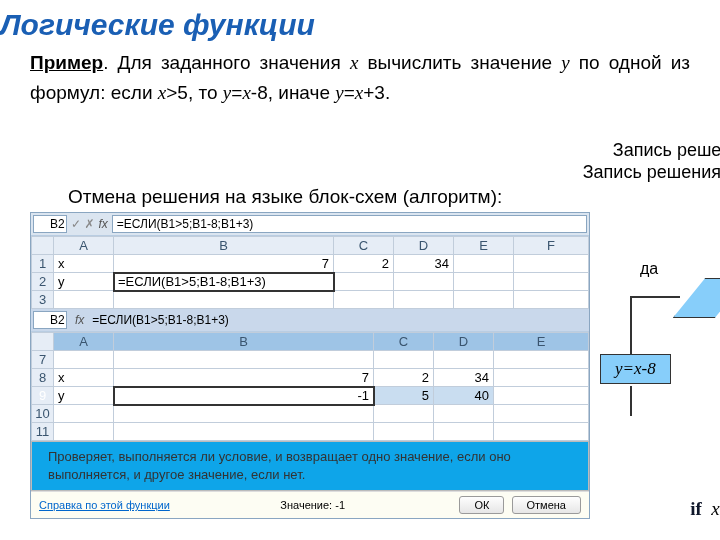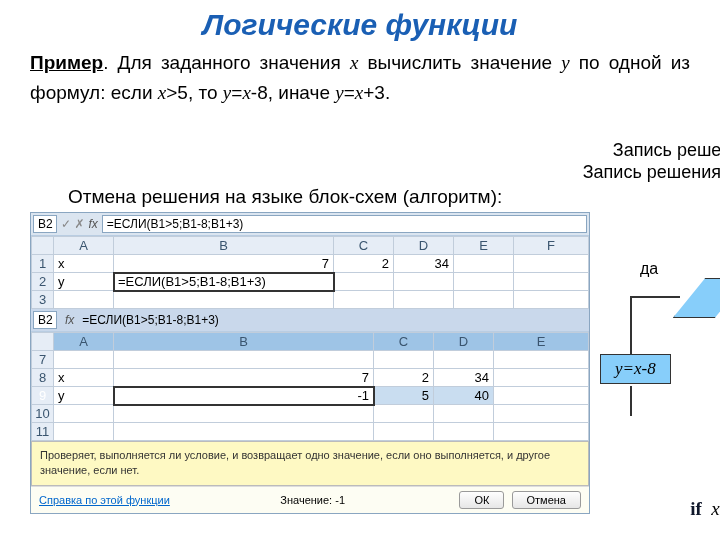--- a/index.html
+++ b/index.html
@@ -6,21 +6,20 @@
   body {
     margin: 0;
     width: 720px;
     height: 540px;
     background: #fff;
     font-family: Arial, sans-serif;
     position: relative;
     overflow: hidden;
   }
   .title {
-    text-align: center;
     color: #1a5fb4;
     font-size: 30px;
     font-weight: bold;
     font-style: italic;
     padding-top: 8px;
   }
   .para {
     padding: 6px 30px 0 30px;
     font-size: 19px;
     line-height: 1.6;
@@ -132,21 +131,21 @@
     display: flex;
     align-items: center;
     padding: 2px;
     background: #dbe5f0;
     border-bottom: 1px solid #b9cde2;
   }
   .xname {
     background: #fff;
     border: 1px solid #8aa6c1;
     width: 24px;
-    padding: 1px 4px;
+    padding: 1px 16px;
     margin-right: 4px;
   }
   .fx { color: #555; font-style: italic; margin: 0 4px; }
   .xform {
     background: #fff;
     border: 1px solid #8aa6c1;
     flex: 1;
     padding: 1px 4px;
   }
   .xgrid { background: #fff; border-collapse: collapse; width: 100%; }
@@ -158,24 +157,24 @@
     font-size: 13px;
   }
   .xgrid th { background: #e6edf6; color: #3a556f; }
   .xgrid .rowh { background: #e6edf6; width: 22px; color: #3a556f; }
   .xgrid .left { text-align: left; padding-left: 4px; }
   .xgrid .rt { text-align: right; padding-right: 4px; }
   .selcell { outline: 2px solid #333; outline-offset: -1px; }
   .blue-head th { background: #9ec4e6; }
   .ysel td.seld { background: #c9ddf0; }
   .tooltip {
-    background: #fef9c3;
+    background: #0ea5e9;
     border: 1px solid #bbb;
-    padding: 6px 8px;
-    font-size: 11px;
+    padding: 6px 16px;
+    font-size: 13px;
     line-height: 1.4;
     color: #333;
   }
   .tooltip b { font-weight: bold; }
   .tipfoot {
     display: flex;
     justify-content: space-between;
     align-items: center;
     padding: 4px 8px;
     background: #fdfdf3;

